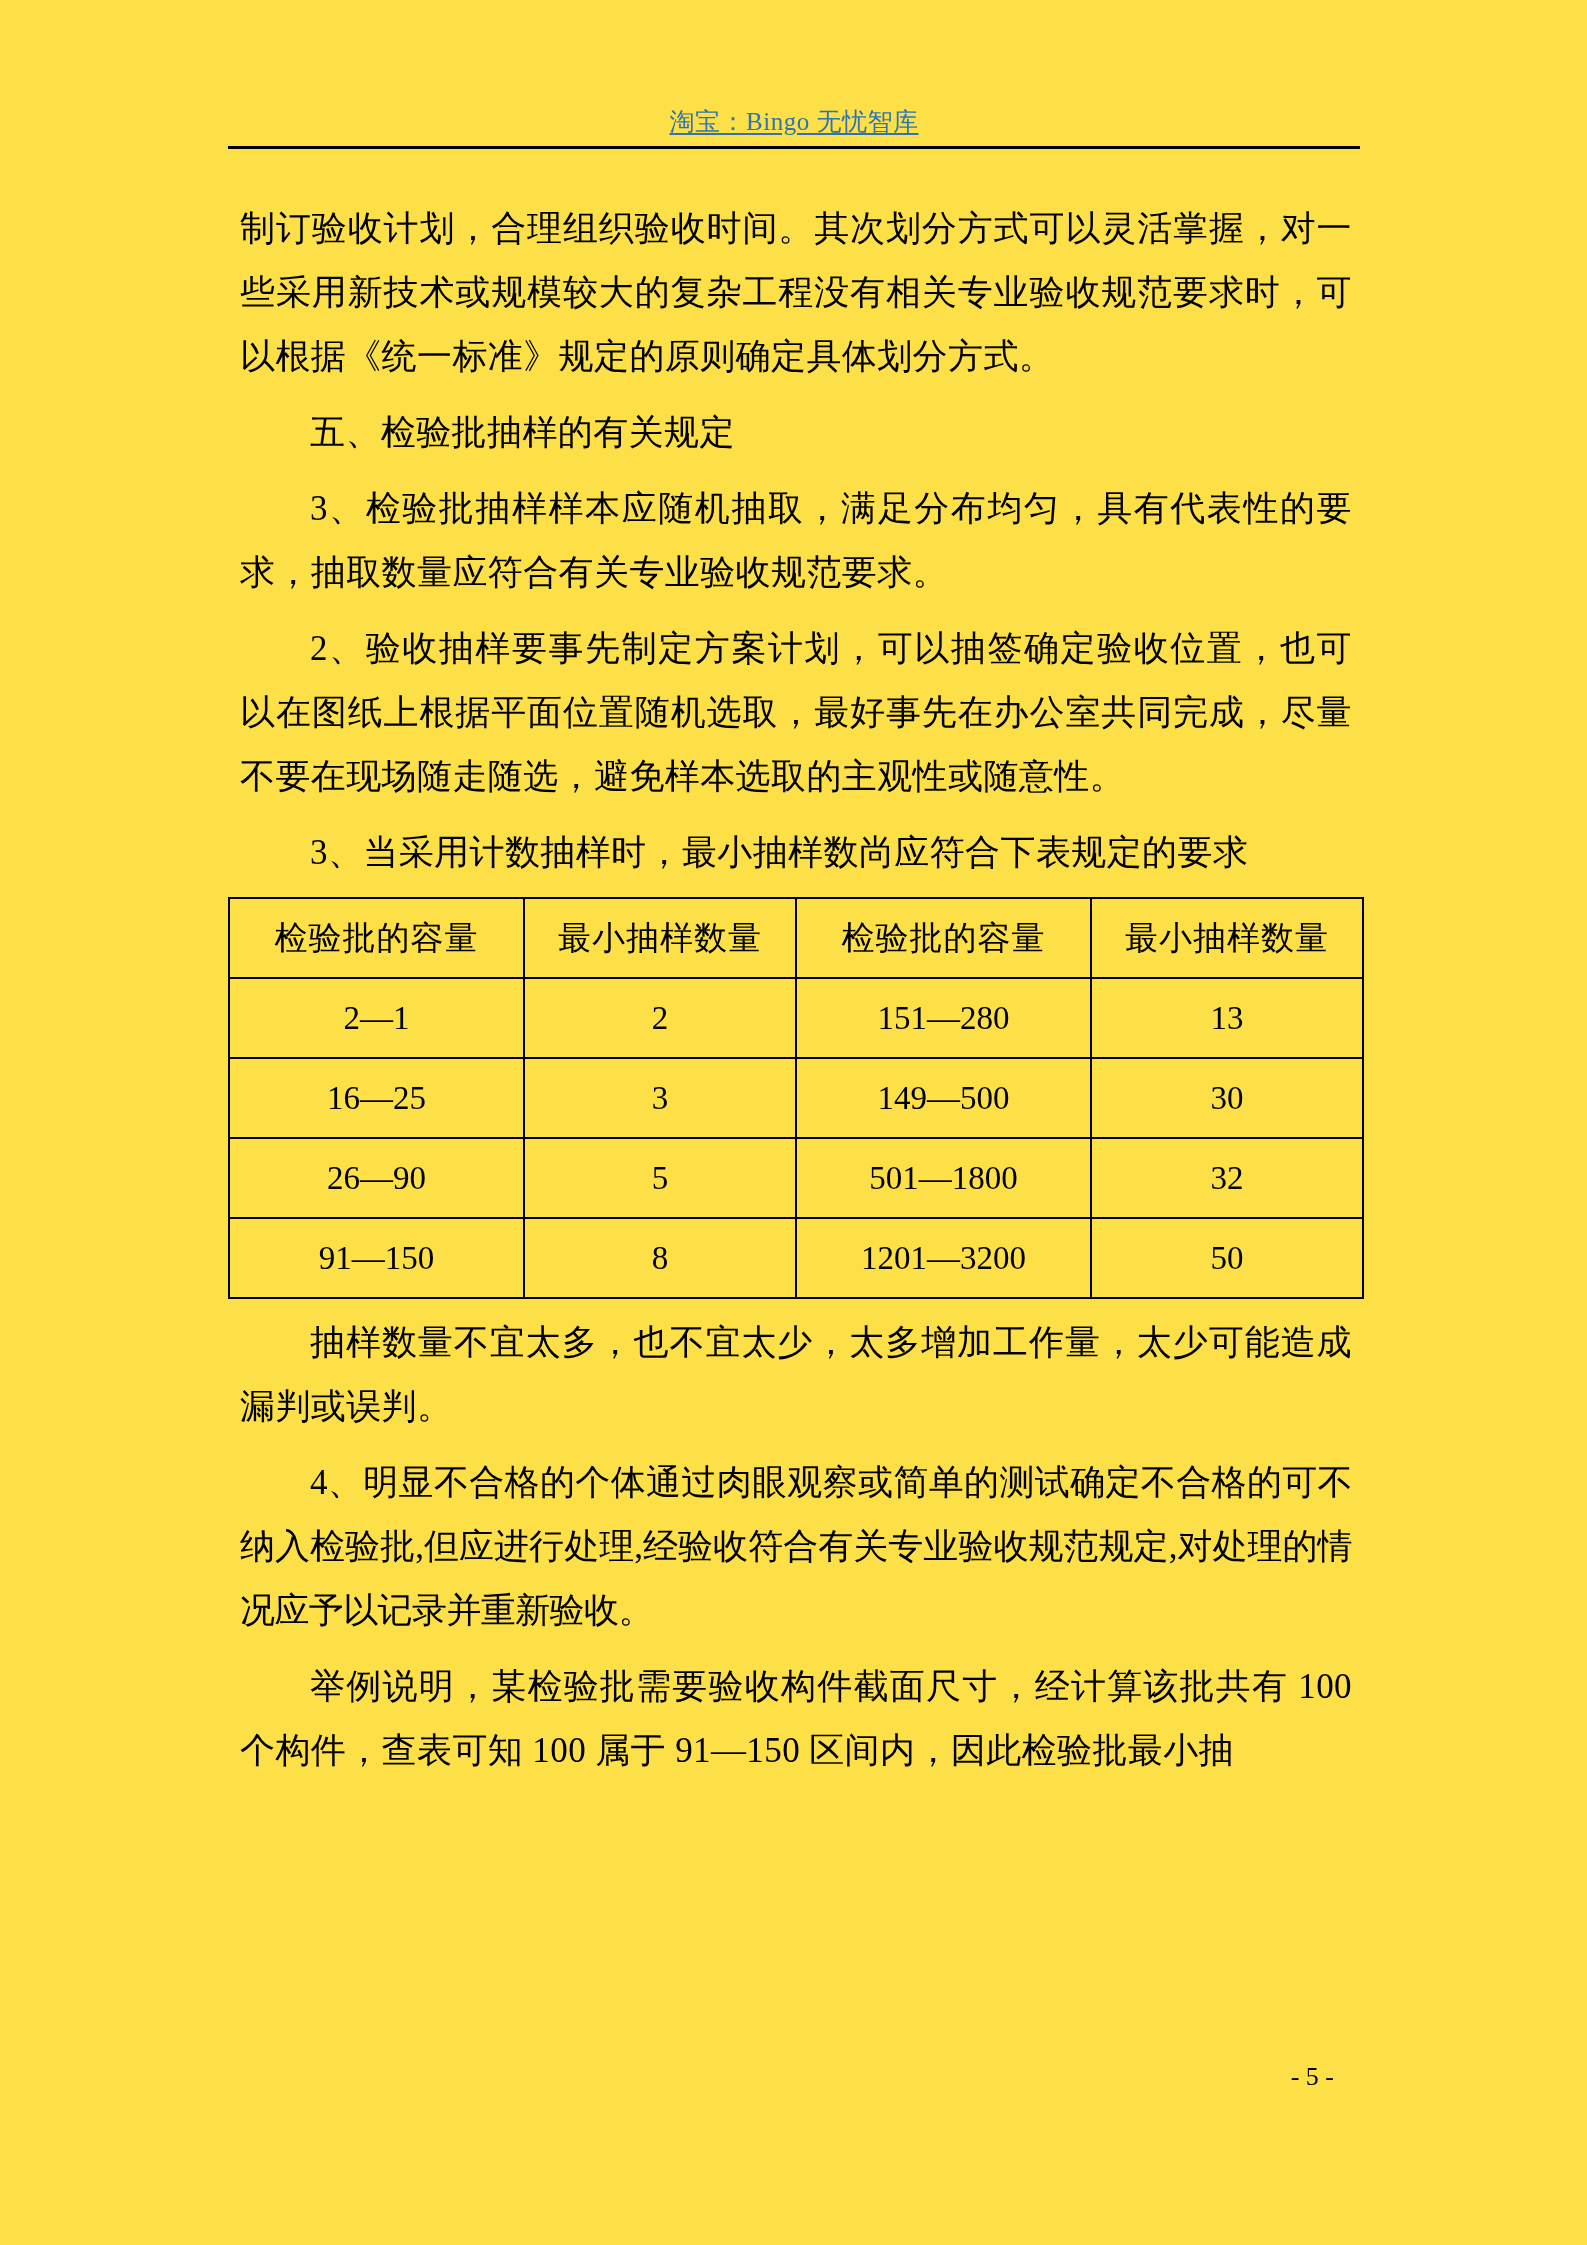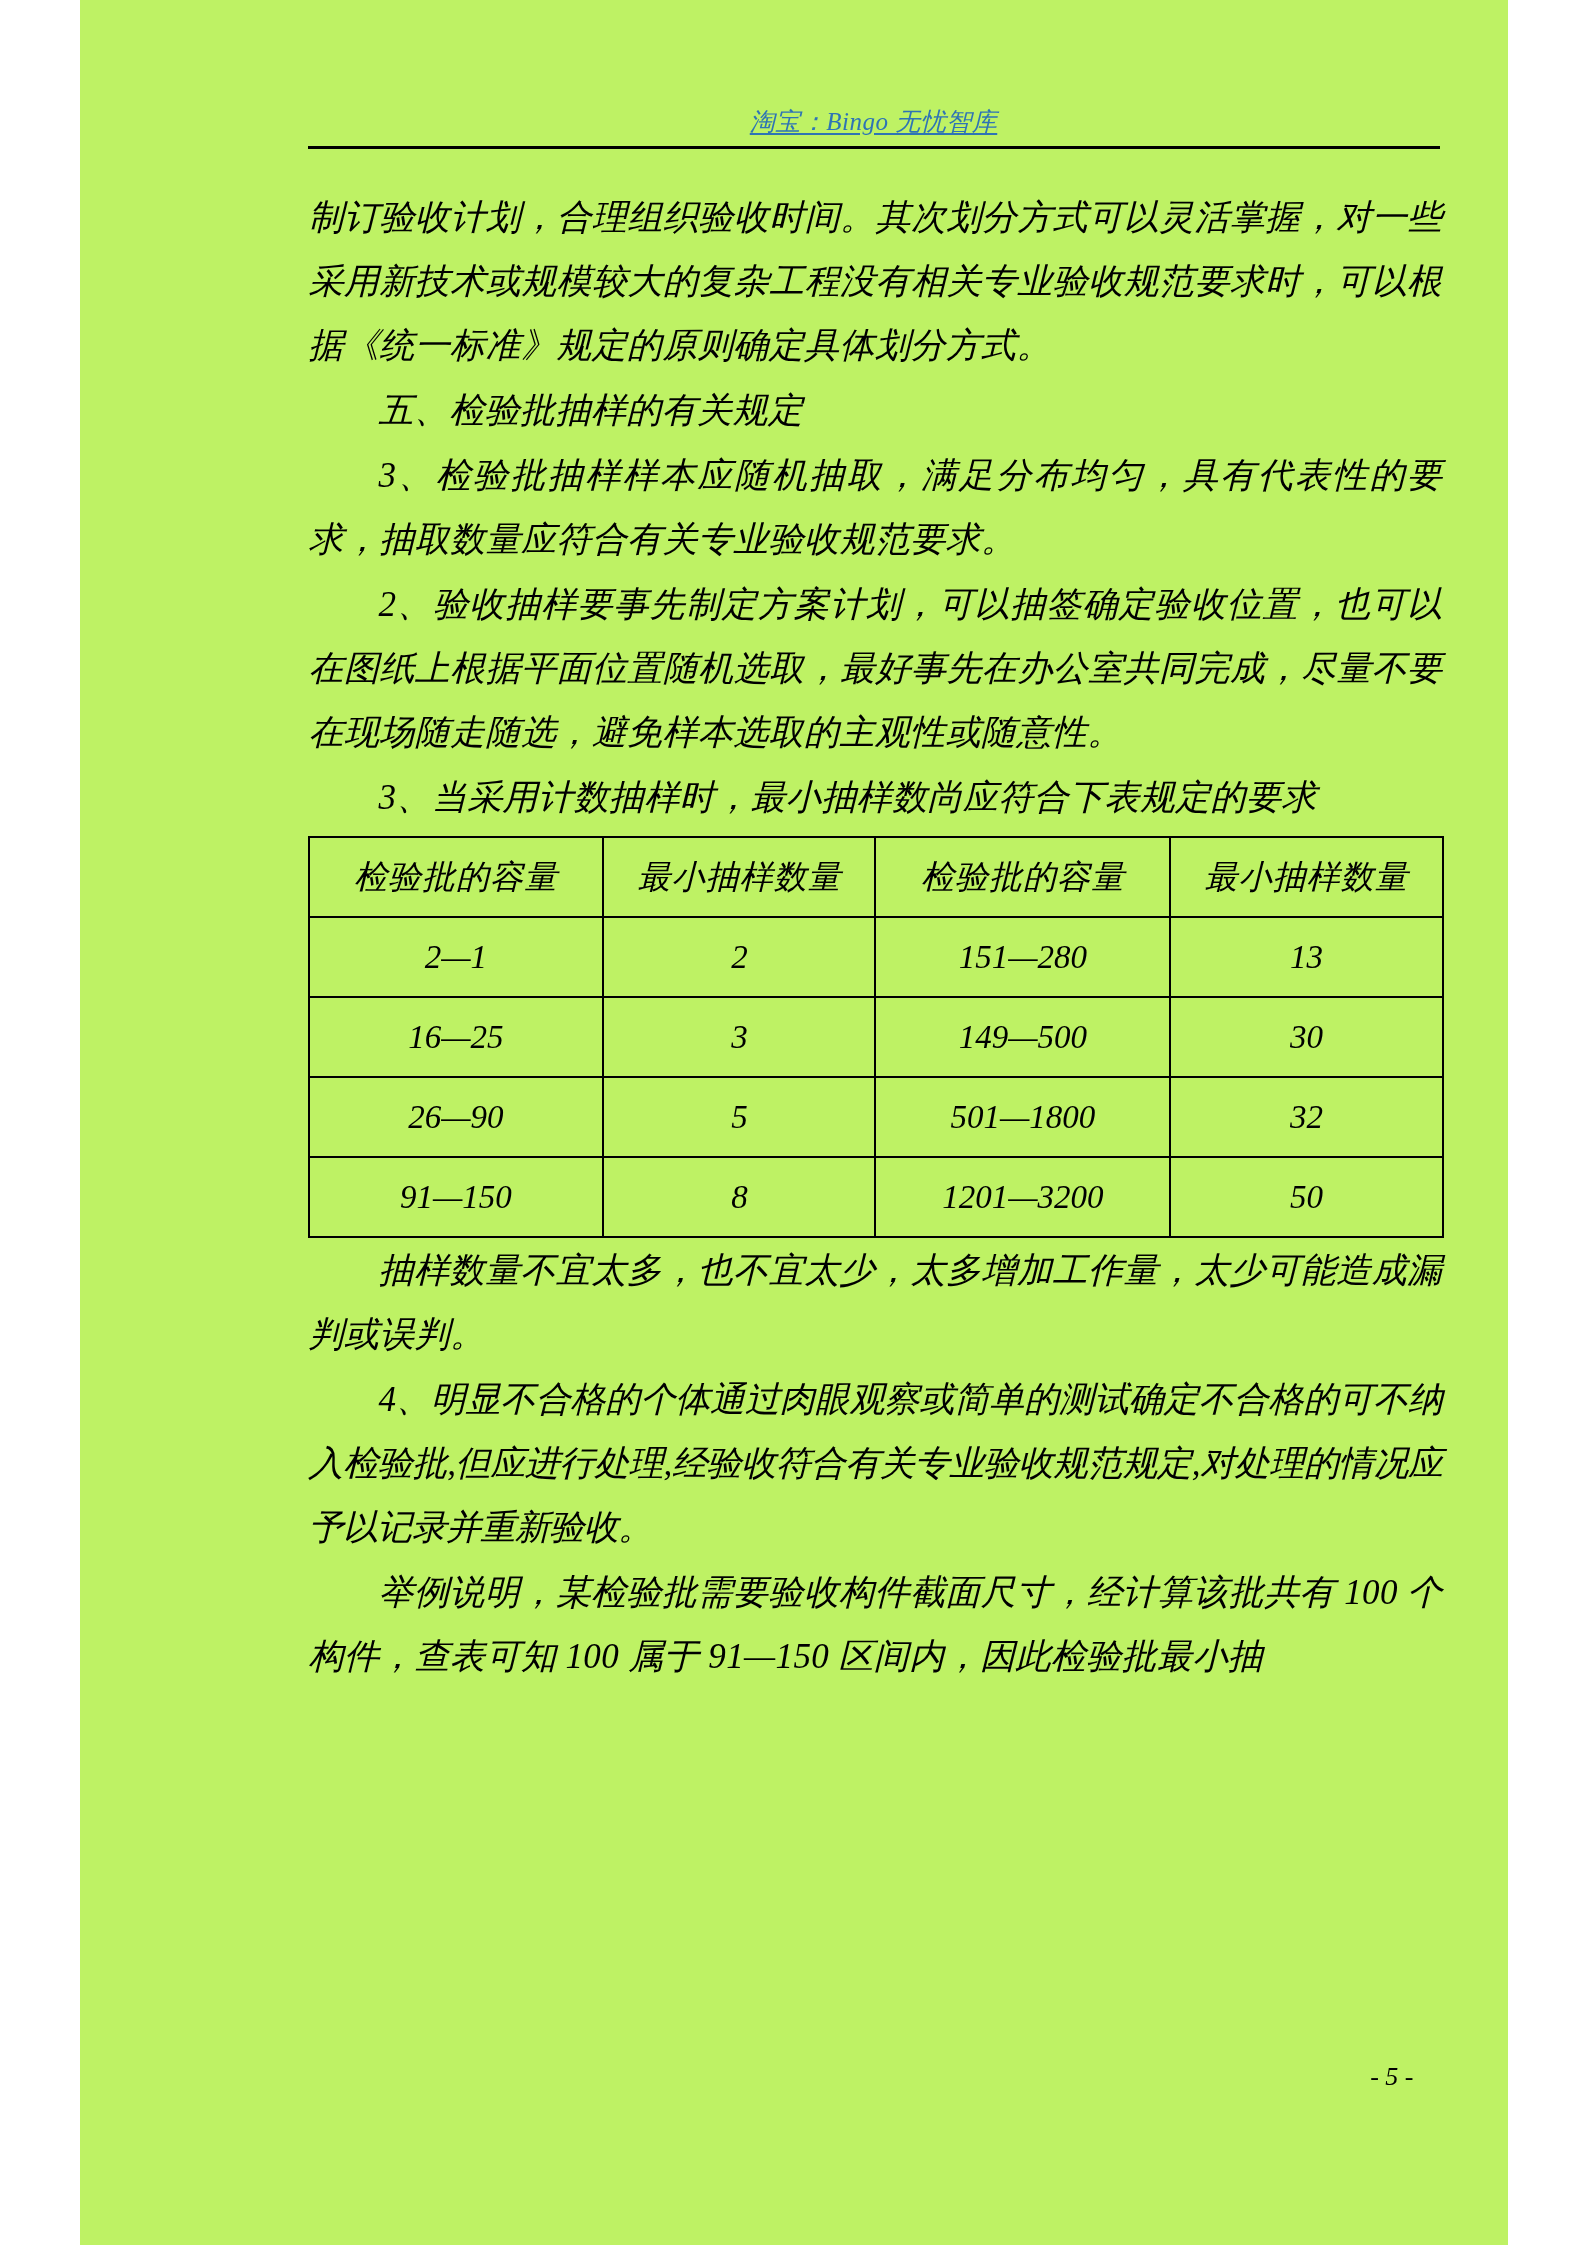--- a/index.html
+++ b/index.html
@@ -3,28 +3,27 @@
 <meta charset="utf-8">
 <style>
   html, body {
     margin: 0;
     padding: 0;
     background: #ffffff;
   }
 
   .page {
     position: relative;
-    width: 1428px;
+    width: 1587px;
     height: 2245px;
-    background: #bef264;
+    background: #fde047;
     margin: 0 auto;
     overflow: hidden;
     font-family: "Liberation Serif", "DejaVu Serif", serif;
     color: #000000;
-    font-style: italic;
   }
 
   
   .header {
     position: absolute;
     left: 228px;
     top: 108px;
     width: 1132px;
     text-align: center;
   }
@@ -49,21 +48,21 @@
 
   
   .body-area {
     position: absolute;
     left: 228px;
     top: 185px;
     width: 1136px;
   }
 
   p.para {
-    margin: 1px;
+    margin: 12px;
     font-size: 35px;
     line-height: 64px;
     text-align: justify;
     text-justify: inter-ideograph;
     letter-spacing: 0.4px;
     font-family: "Liberation Serif", "DejaVu Serif", serif;
   }
   p.indent {
     text-indent: 70px;
   }

